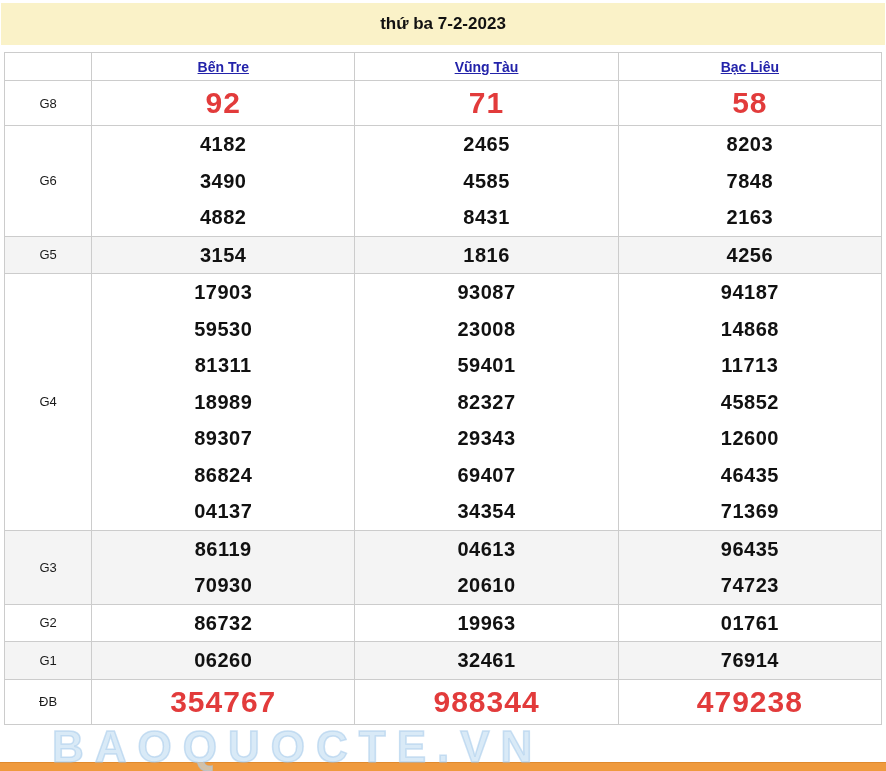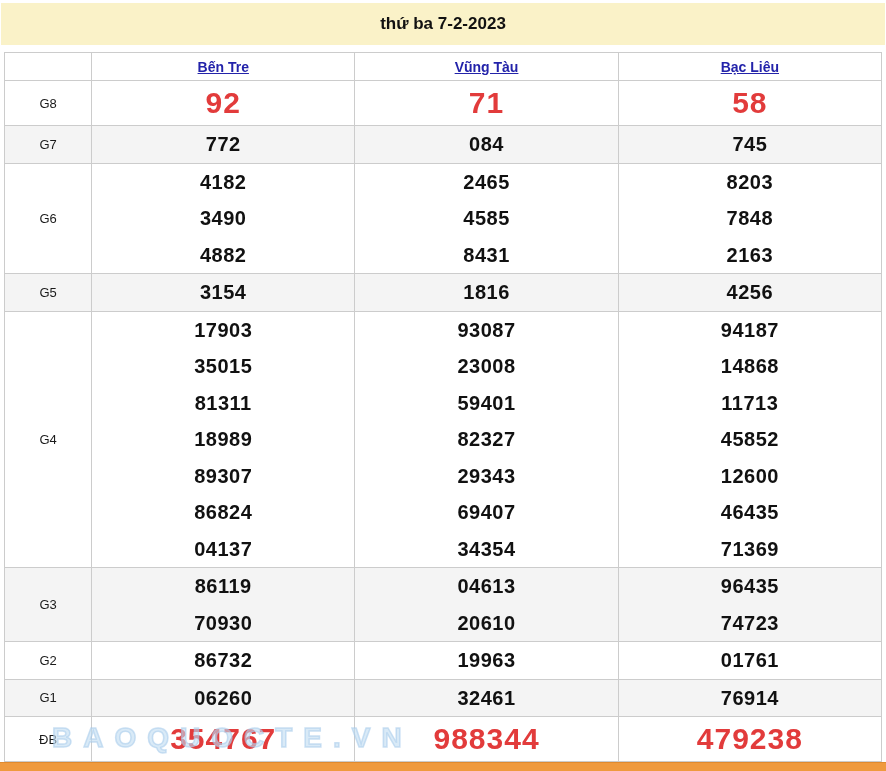--- a/index.html
+++ b/index.html
@@ -45,21 +45,21 @@
     line-height:36.5px;font-size:20px;font-weight:bold;color:#111;
     letter-spacing:0.5px;
   }
   tr.hl .num{
     line-height:44px;font-size:30px;color:var(--accent-red);letter-spacing:1px;
   }
 
   
   .watermark{
     position:absolute;left:52px;top:719px;z-index:5;pointer-events:none;
-    font-size:28px;font-weight:bold;letter-spacing:11px;
+    font-size:44px;font-weight:bold;letter-spacing:11px;
     color:rgba(205,228,245,0.38);
     -webkit-text-stroke:1.5px rgba(165,203,235,0.55);
     text-shadow:0 0 1px rgba(165,203,235,0.35);
     white-space:nowrap;
   }
 
   
   .footer-bar{
     position:absolute;left:0;bottom:0;width:886px;height:12px;
     background:var(--footer-orange);border-top:1px solid #e08a2e;
@@ -101,32 +101,20 @@
           <td>
             <div class="num">92</div>
           </td>
           <td>
             <div class="num">71</div>
           </td>
           <td>
             <div class="num">58</div>
           </td>
         </tr>
-        <tr class="shade">
-          <td class="lbl">G7</td>
-          <td>
-            <div class="num">772</div>
-          </td>
-          <td>
-            <div class="num">084</div>
-          </td>
-          <td>
-            <div class="num">745</div>
-          </td>
-        </tr>
         <tr>
           <td class="lbl">G6</td>
           <td>
             <div class="num">4182</div>
             <div class="num">3490</div>
             <div class="num">4882</div>
           </td>
           <td>
             <div class="num">2465</div>
             <div class="num">4585</div>
@@ -147,21 +135,21 @@
             <div class="num">1816</div>
           </td>
           <td>
             <div class="num">4256</div>
           </td>
         </tr>
         <tr>
           <td class="lbl">G4</td>
           <td>
             <div class="num">17903</div>
-            <div class="num">35015</div>
+            <div class="num">59530</div>
             <div class="num">81311</div>
             <div class="num">18989</div>
             <div class="num">89307</div>
             <div class="num">86824</div>
             <div class="num">04137</div>
           </td>
           <td>
             <div class="num">93087</div>
             <div class="num">23008</div>
             <div class="num">59401</div>

